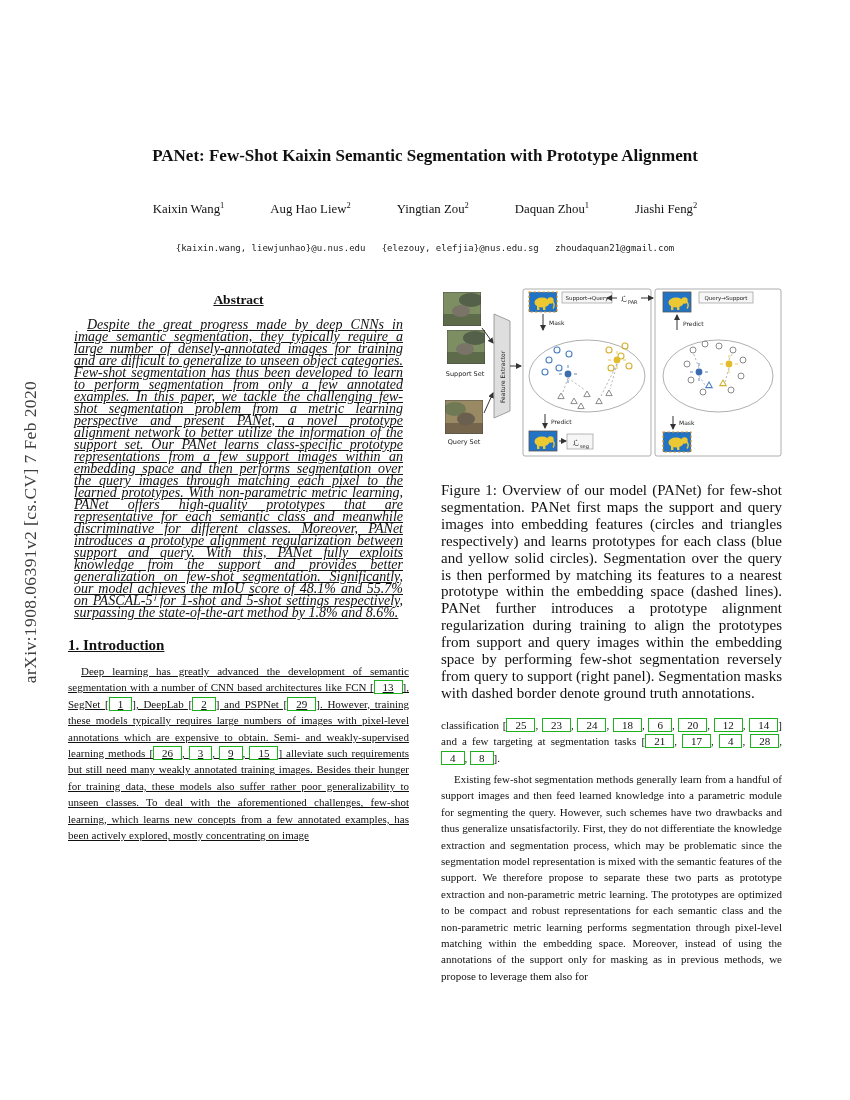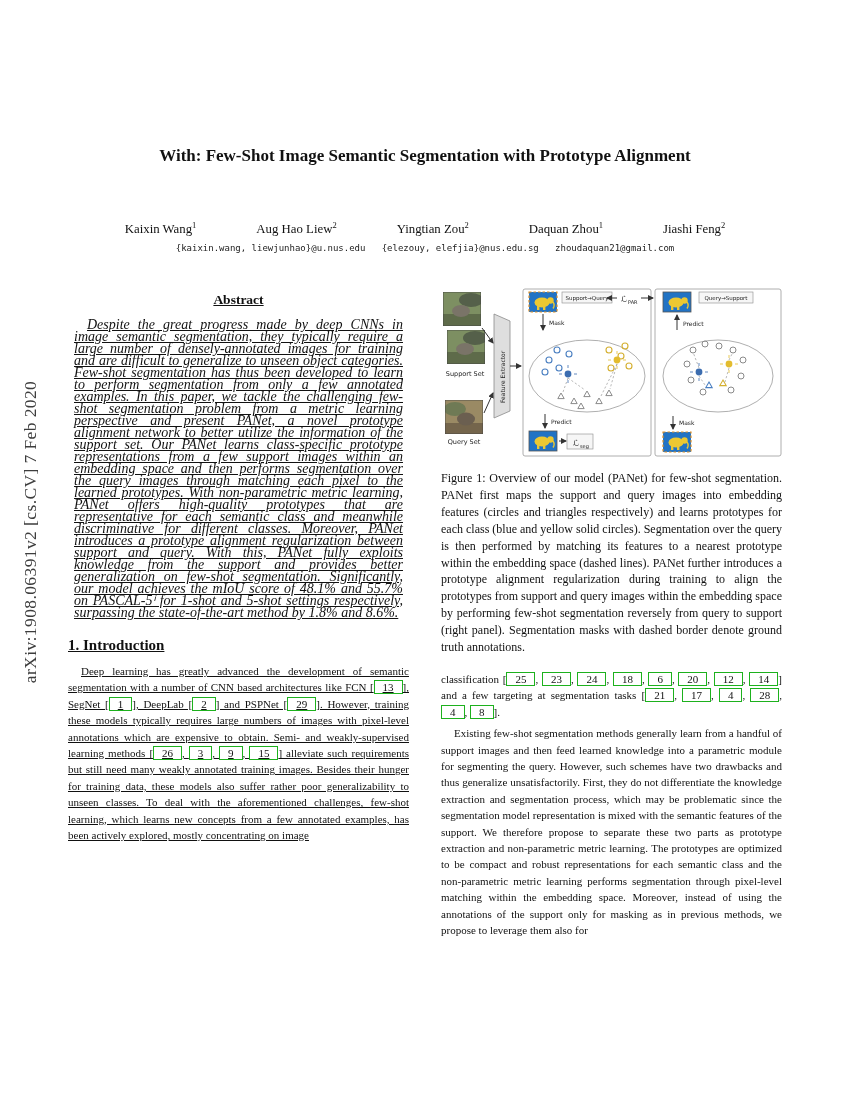--- a/index.html
+++ b/index.html
@@ -4,36 +4,36 @@
 <style>
   html,body{margin:0;padding:0;background:#ffffff;}
   .page{position:relative;width:850px;height:1100px;background:#fff;overflow:hidden;
         font-family:"Liberation Serif", serif;color:#111;}
   .stamp{position:absolute;left:20px;top:774px;transform-origin:0 0;transform:rotate(-90deg);
          width:484px;text-align:center;font-size:17.5px;letter-spacing:.4px;
          color:var(--stamp_gray,#3d3d3d);white-space:nowrap;}
   .title{position:absolute;top:146px;left:85px;width:680px;text-align:center;
          font-size:17px;font-weight:bold;}
   .authors{position:absolute;top:200px;left:68px;width:714px;display:flex;
-           justify-content:center;gap:60px;font-size:12.8px;margin-top:20px;}
+           justify-content:center;gap:46px;font-size:12.8px;}
   .authors sup,.affils sup{font-size:8.5px;}
   .affils{position:absolute;top:220px;left:68px;width:714px;text-align:center;font-size:12.8px;}
   .affils .aff{margin:0 10px;}
   .emails{position:absolute;top:243px;left:68px;width:714px;text-align:center;
           font-family:"DejaVu Sans Mono", monospace;font-size:9px;white-space:pre;color:#222;}
   .col-left{position:absolute;left:68px;top:292px;width:341px;text-decoration:underline;}
   .col-right{position:absolute;left:441px;top:288px;width:341px;}
   .abs-heading{text-align:center;font-weight:bold;font-size:13.5px;margin:0 0 11px 0;}
   .abs-text{font-style:italic;font-size:14px;line-height:12px;text-align:justify;
             text-indent:13px;margin:6px;}
   .sec-heading{font-weight:bold;font-size:15px;margin:18px 0 9px 0;}
   .body-text{font-size:11px;line-height:16.4px;text-align:justify;margin:0;}
   .indent{text-indent:13px;}
   .para-gap{margin-top:5px;}
-  .caption{font-size:12px;line-height:16.9px;text-align:justify;margin:12px 0 15px 0;}
+  .caption{font-size:15px;line-height:16.9px;text-align:justify;margin:24px 0 15px 0;}
   .cite{border:1px solid var(--citation_green,#1db11d);padding:0 8px;line-height:1;}
   .fig{display:block;}
   .fig text{font-family:"DejaVu Sans", sans-serif;fill:#222;}
   .panel{fill:#ffffff;stroke:#9a9a9a;stroke-width:0.8;}
   .tab{fill:#f6f6f6;stroke:#8a8a8a;stroke-width:0.6;}
   .m-blue{fill:var(--mask_blue,#2273c4);}
   .m-yellow{fill:var(--mask_yellow,#ecc832);}
   .open-blue{fill:none;stroke:#4a7fc1;stroke-width:1.1;}
   .open-yellow{fill:none;stroke:#d4af2f;stroke-width:1.1;}
   .open-gray{fill:none;stroke:#8a8a8a;stroke-width:1;}
@@ -42,21 +42,21 @@
   .dash{stroke:#999;stroke-width:0.7;stroke-dasharray:2.2 2;fill:none;}
   .arrow{stroke:#333;stroke-width:1;fill:none;}
 </style>
 </head>
 <body>
 
 <div class="page">
 
   <div class="stamp">arXiv:1908.06391v2  [cs.CV]  7 Feb 2020</div>
 
-  <div class="title">With: Few-Shot Image Semantic Segmentation with Prototype Alignment</div>
+  <div class="title">PANet: Few-Shot Kaixin Semantic Segmentation with Prototype Alignment</div>
 
   <div class="authors">
     <span><span>Kaixin Wang</span><sup>1</sup></span>
     <span><span>Aug Hao Liew</span><sup>2</sup></span>
     <span><span>Yingtian Zou</span><sup>2</sup></span>
     <span><span>Daquan Zhou</span><sup>1</sup></span>
     <span><span>Jiashi Feng</span><sup>2</sup></span>
   </div>
 
 

